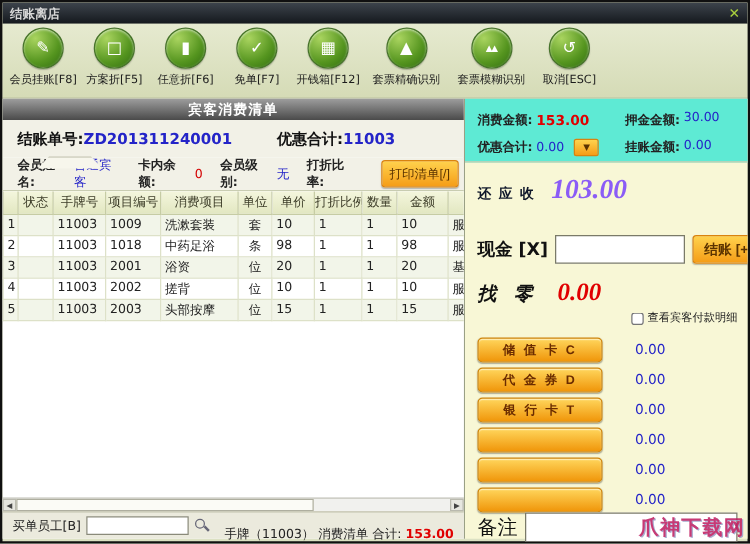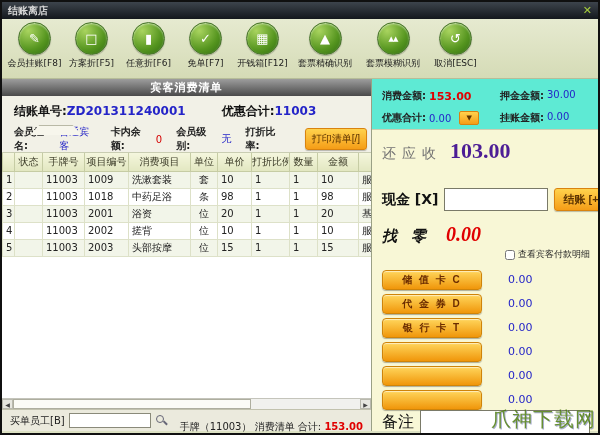--- a/index.html
+++ b/index.html
@@ -64,40 +64,40 @@
   .summary { height:58px; background:#5eead4; border-bottom:1px solid #cfcdb0; padding:6px 8px 0 10px; font-size:10px; }
   .sumrow { display:flex; align-items:center; height:22px; }
   .sumlbl { color:#222; font-weight:bold; }
   .sumred { color:#e00000; font-weight:bold; font-size:11px; margin-left:3px; }
   .sumblue { color:#2424c8; margin-left:3px; }
   .col2 { margin-left:auto; width:92px; display:flex; }
   .ddbtn { margin-left:8px; width:20px; height:14px; background:linear-gradient(#ffd24d,#f59d17); border:1px solid #d9830f; border-radius:2px; font-size:7px; color:#5b3300; text-align:center; line-height:13px; cursor:pointer; }
 
   .payarea { flex:1; display:flex; flex-direction:column; padding:6px 10px 4px 10px; position:relative; }
   .duerow { display:flex; align-items:baseline; margin-top:2px; }
-  .duelbl { font-size:14px; font-weight:normal; color:#737373; letter-spacing:6px; }
-  .dueval { font-size:22px; color:#4c1d95; font-family:"Liberation Serif","DejaVu Serif",serif; font-weight:bold; margin-left:8px; }
+  .duelbl { font-size:11px; font-weight:bold; color:#0f172a; letter-spacing:6px; }
+  .dueval { font-size:22px; color:#8b5cf6; font-family:"Liberation Serif","DejaVu Serif",serif; font-weight:bold; margin-left:8px;font-style:italic; }
   .cashrow { display:flex; align-items:center; margin-top:24px; gap:6px; }
   .cashlbl { font-size:14px; font-weight:bold; color:#111; white-space:nowrap; }
   .cashinput { width:104px; height:23px; border:1px solid #7a7a68; background:#fff; font-size:13px; padding:0 3px; }
   .settlebtn { height:23px; background:linear-gradient(#ffd24d,#f59d17); border:1px solid #d9830f; border-radius:3px; color:#5b3300; font-size:11px; font-weight:bold; padding:0 8px; cursor:pointer; box-shadow:0 1px 1px rgba(0,0,0,.25); white-space:nowrap; }
   .changerow { display:flex; align-items:baseline; margin-top:12px;font-style:italic; }
   .changelbl { font-size:15px; font-weight:bold; color:#111; letter-spacing:14px; }
   .changeval { font-size:20px; color:#e00000; font-family:"Liberation Serif","DejaVu Serif",serif; font-weight:bold; margin-left:6px; }
   .chkrow { display:flex; justify-content:flex-end; align-items:center; font-size:9px; color:#222; margin-top:2px; gap:3px; }
   .chkrow input { width:10px; height:10px; }
   .methods { margin-top:8px; display:flex; flex-direction:column; gap:3px;justify-content:flex-end; }
   .mrow { display:flex; align-items:center; height:21px; }
   .mbtn { width:100px; height:20px; background:linear-gradient(#ffd65c,#f0960a); border:1px solid #cf8409; border-radius:4px; color:#6b2c00; font-size:10px; font-weight:bold; letter-spacing:2px; cursor:pointer; box-shadow:inset 0 1px 1px rgba(255,255,255,.6), 0 1px 1px rgba(0,0,0,.3); }
   .mval { color:#2424c8; font-size:11px; margin-left:26px; }
   .remarkrow { margin-top:auto; display:flex; align-items:center; gap:6px; padding-bottom:2px; }
   .remarklbl { font-size:16px; color:#111; }
   .remarkinput { flex:1; height:25px; border:1px solid #7a7a68; background:#fff; font-size:12px; }
 
-  .watermark { position:absolute; right:2px; bottom:0px; font-size:20px; font-weight:normal; color:#4d7c0f; opacity:.85; text-shadow:1px 1px 0 #9aa0c8; letter-spacing:1px; pointer-events:none; }
+  .watermark { position:absolute; right:2px; bottom:0px; font-size:16px; font-weight:bold; color:#be185d; opacity:.85; text-shadow:1px 1px 0 #9aa0c8; letter-spacing:1px; pointer-events:none; }
 </style>
 </head>
 <body>
 
 <div class="window">
 
   <div class="titlebar">
     <span class="title">结账离店</span>
     <span class="close">✕</span>
   </div>

